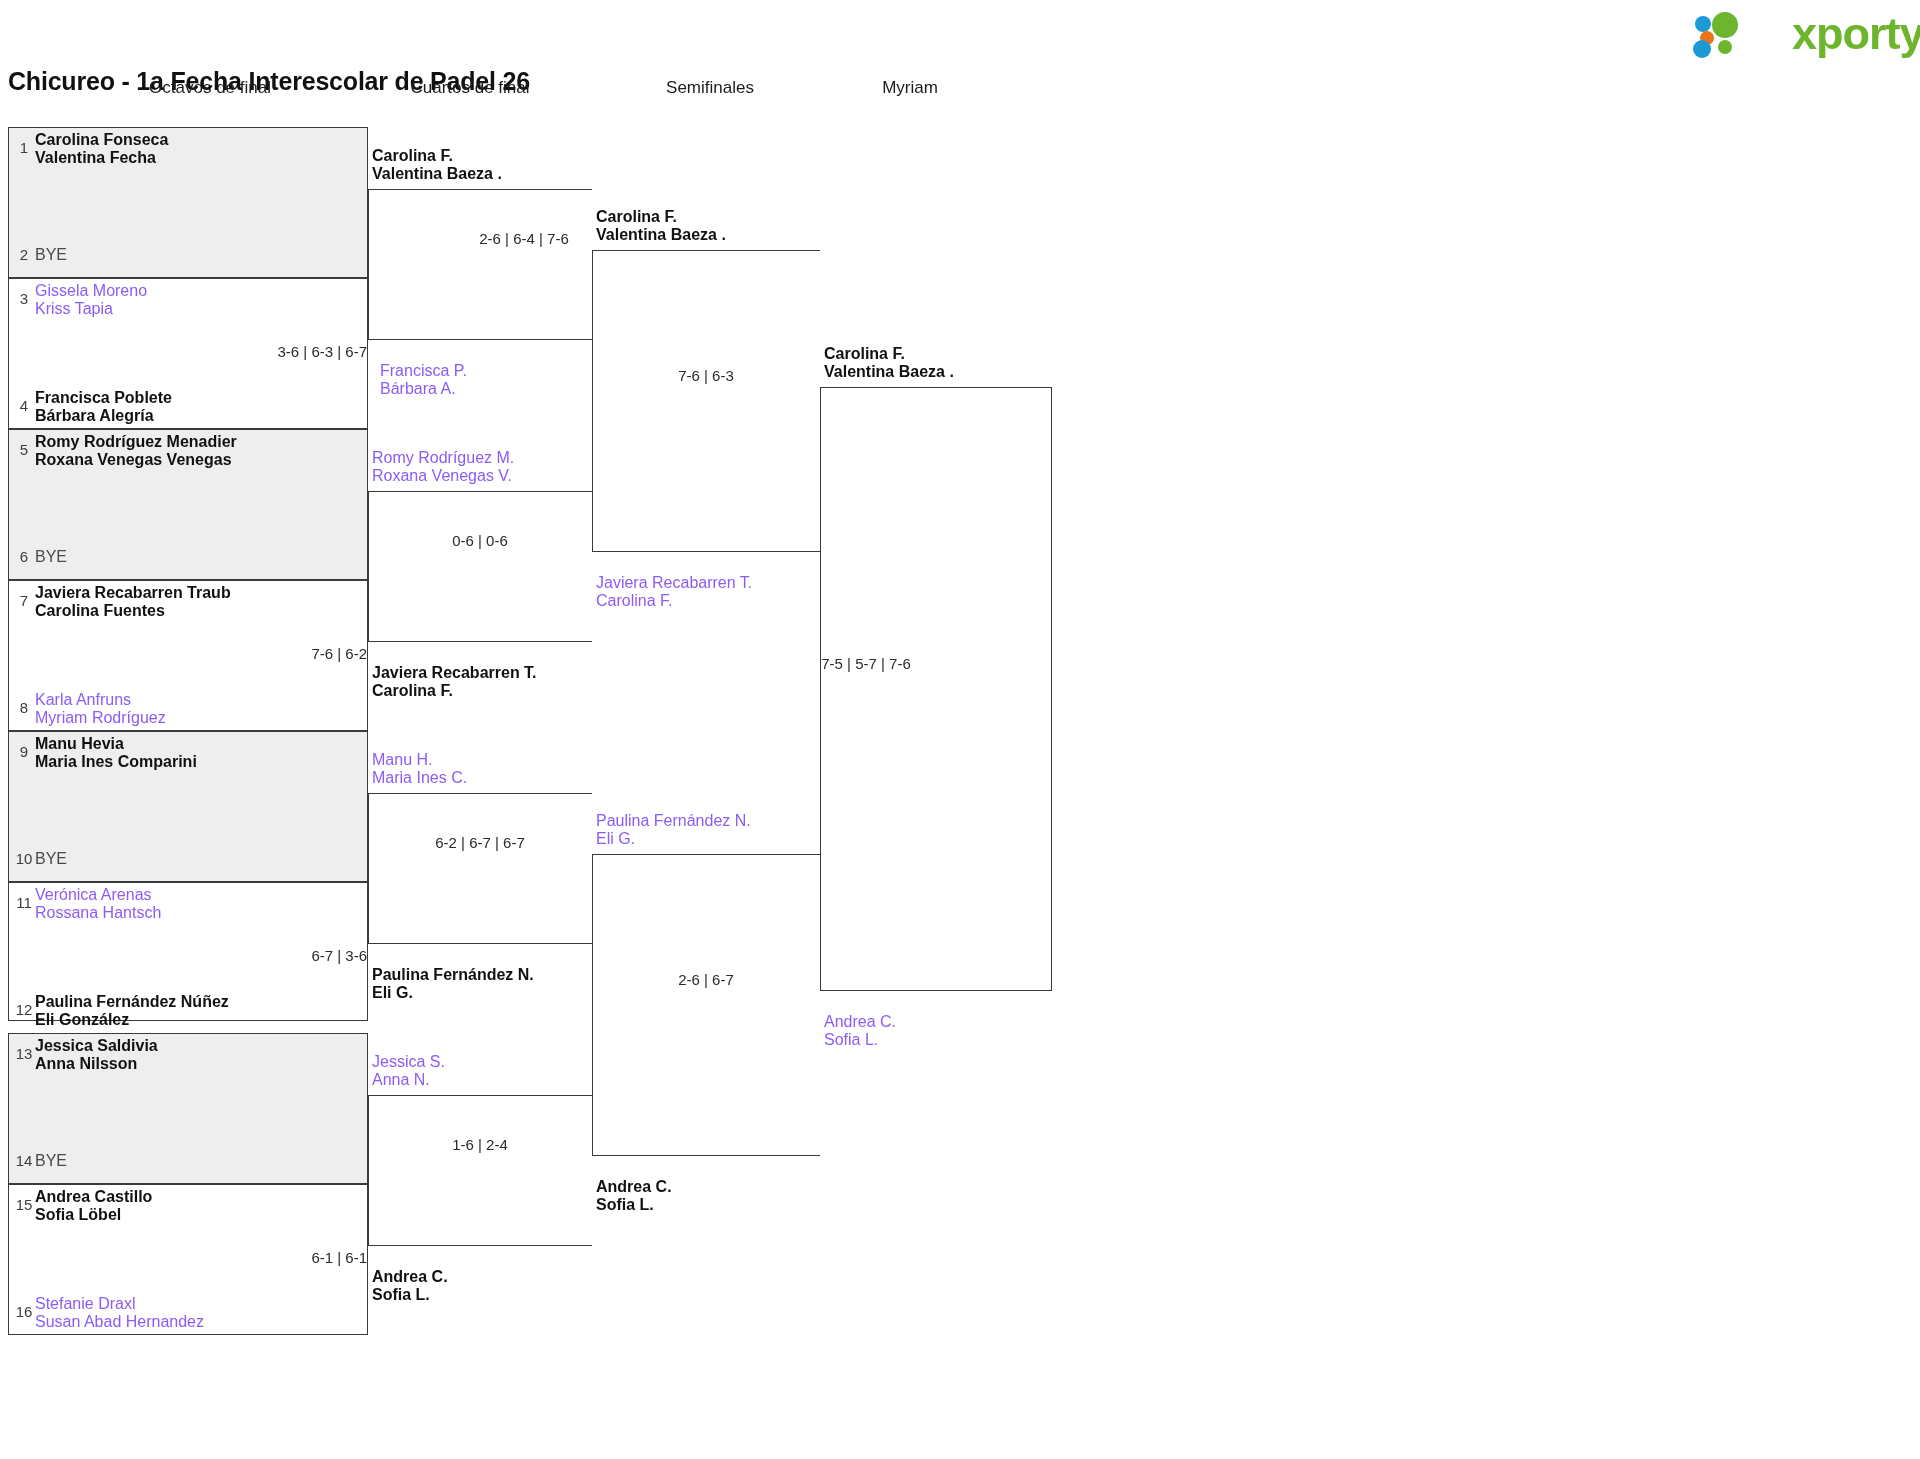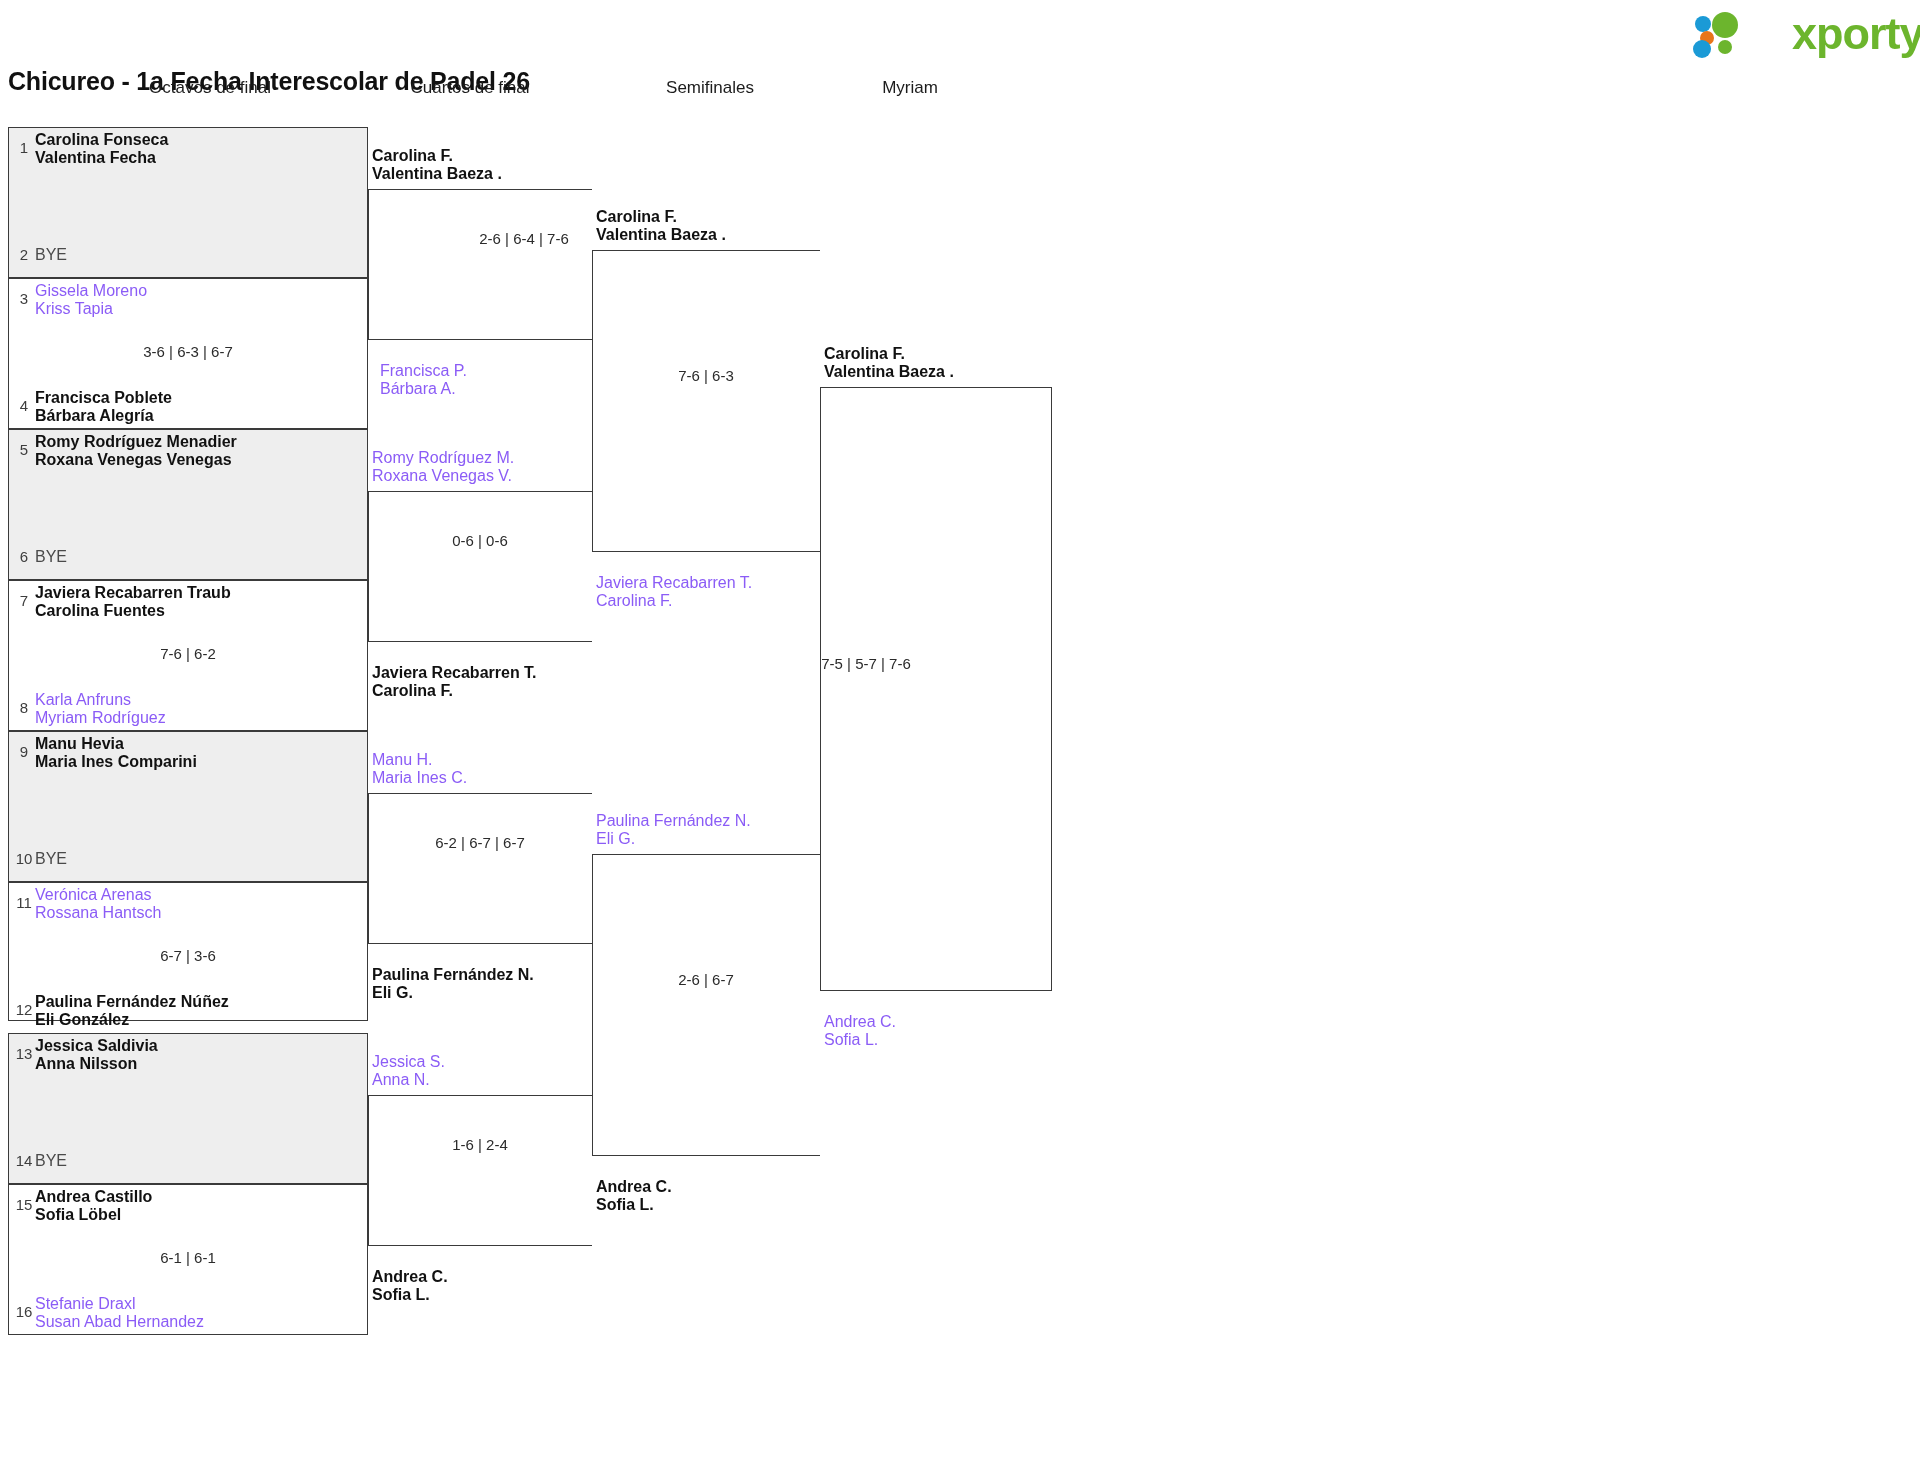--- a/index.html
+++ b/index.html
@@ -106,21 +106,21 @@
     position: absolute;
     left: 26px;
     top: 0;
     font-size: 16px;
     line-height: 40px;
     color: #4a4a4a;
   }
   .r16-score {
     position: absolute;
     left: 0; width: 100%;
-    text-align: center;
+    text-align: right;
     font-size: 15px;
     color: #2b2b2b;
   }
 
   
   .mbox {
     position: absolute;
     border: 1px solid #3a3a3a;
     box-sizing: border-box;
     background: transparent;

